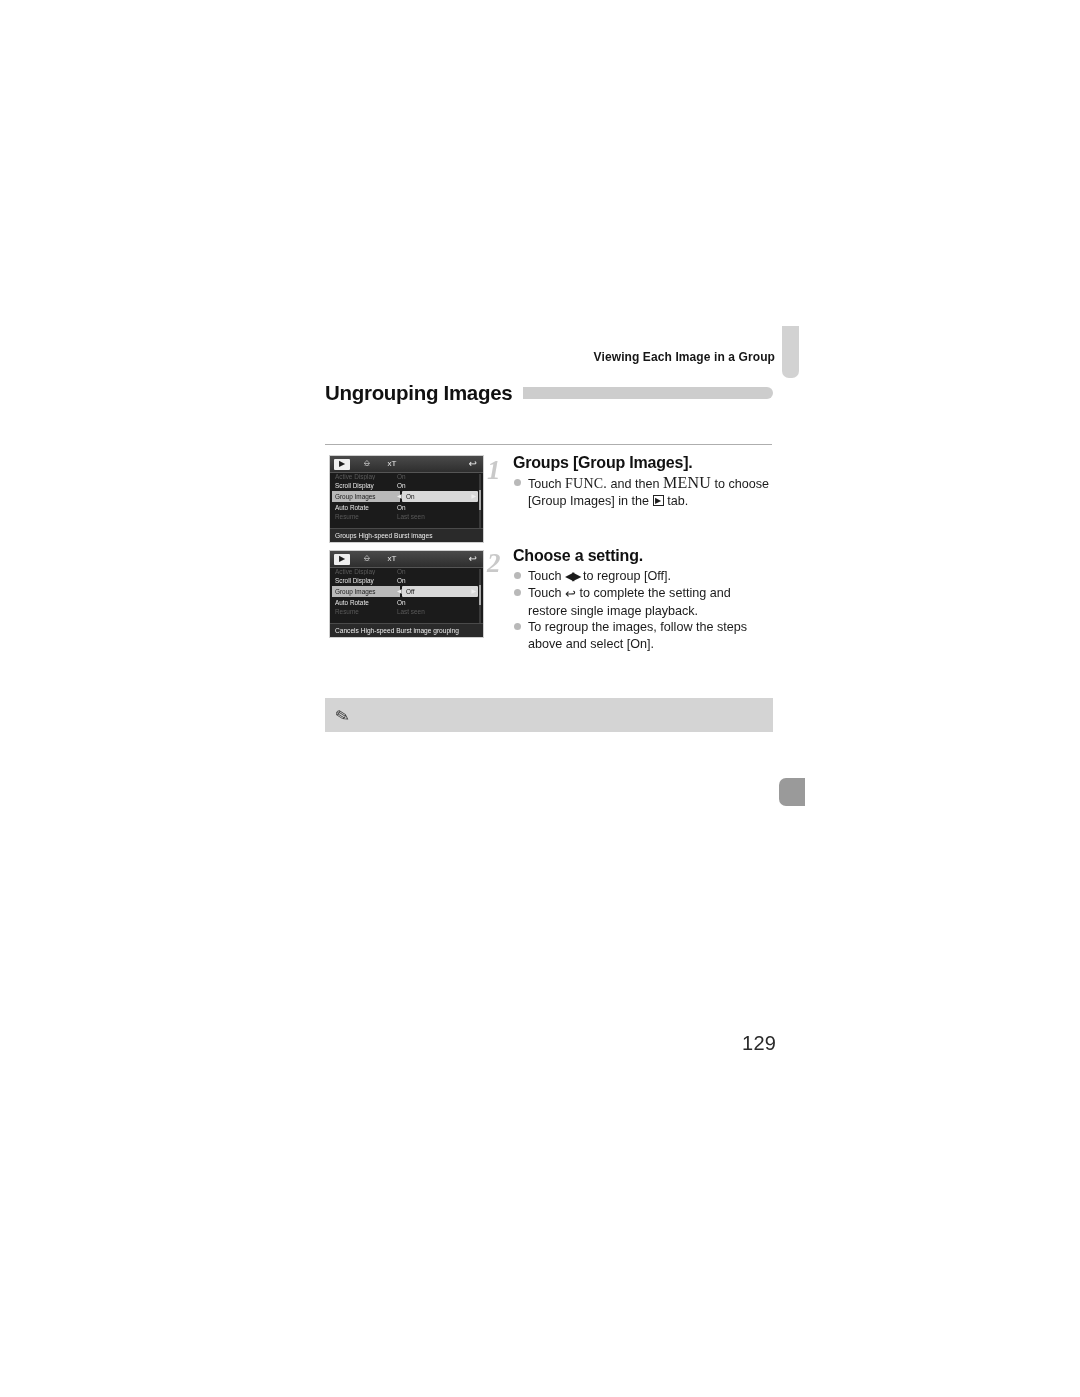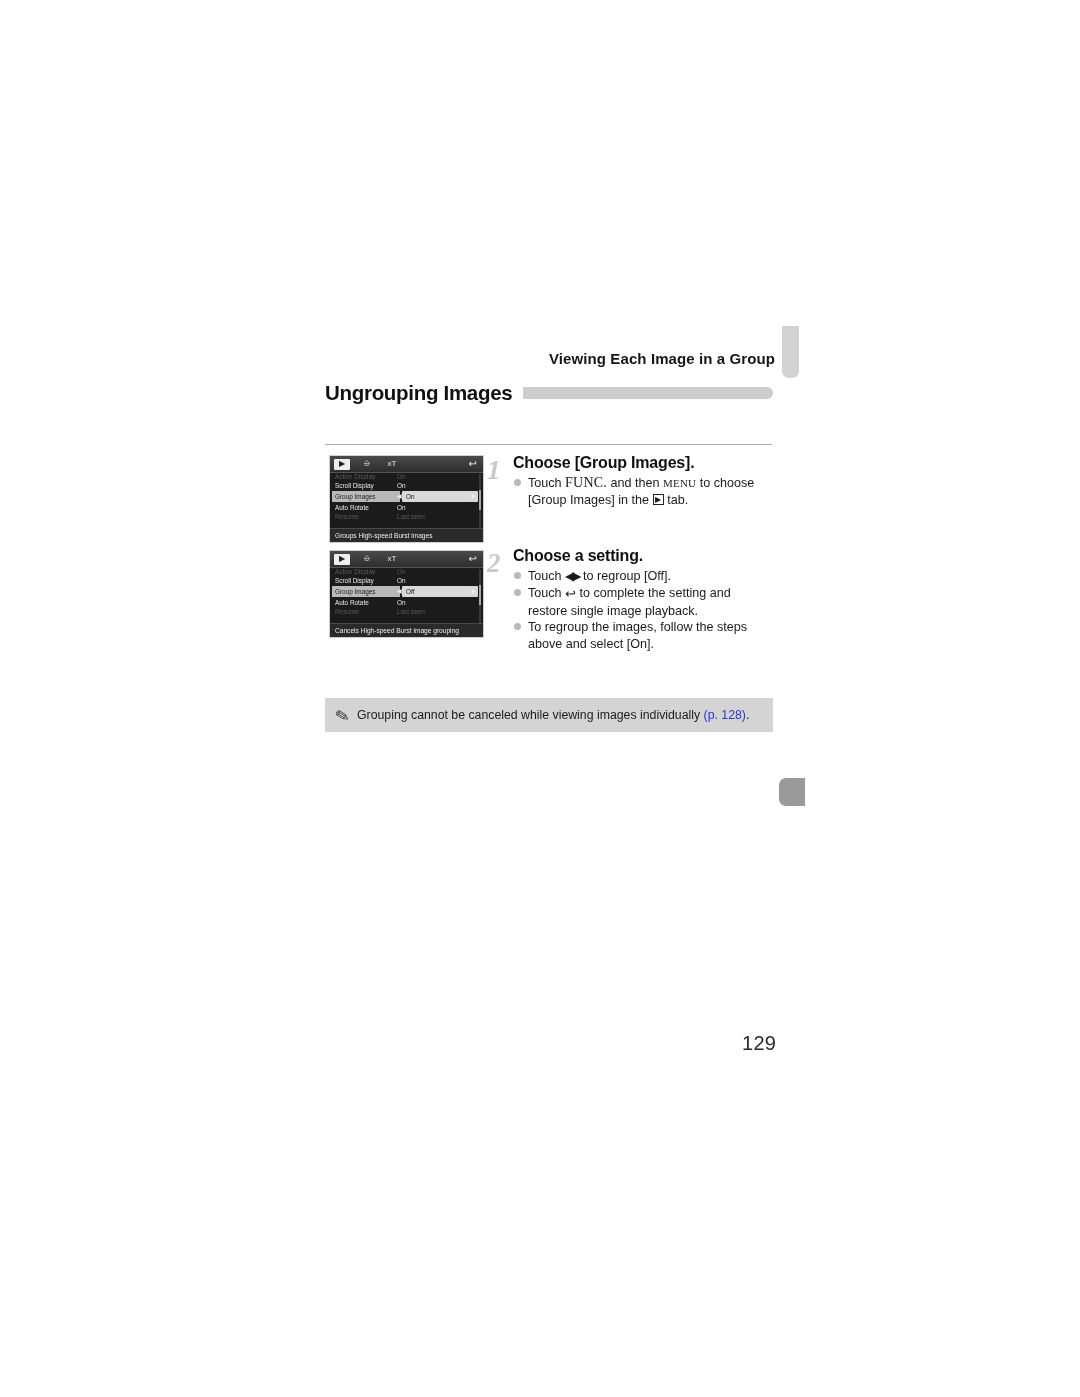--- a/index.html
+++ b/index.html
@@ -39,21 +39,21 @@
   #tab-cur {
     left: 779px; top: 778px;
     width: 26px; height: 28px;
   }
 
   
   .running-head {
     position: absolute;
     right: 305px;
     top: 350px;
-    font-size: 15px;
+    font-size: 12px;
     font-weight: bold;
     letter-spacing: 0.1px;
     color: #161616;
     white-space: nowrap;
   }
 
   
   .section-head {
     position: absolute;
     left: 325px;
@@ -281,21 +281,21 @@
     border-bottom: 4.5px solid transparent;
     top: 4px;
   }
 
   
   .g-func, .g-menu {
     font-family: "Liberation Serif", serif;
     font-size: 14px;
     letter-spacing: 0.2px;
   }
-  .g-menu { font-size: 11px; }
+  .g-menu { font-size: 16px; }
   .g-box {
     display: inline-block;
     border: 1.3px solid #222;
     font-size: 8px;
     line-height: 9px;
     padding: 0 1.5px;
     vertical-align: 1px;
     position: relative;
     top: -1px;
   }
@@ -433,21 +433,21 @@
       </div>
     </div>
     <div class="lcd-scroll">
         <i></i>
       </div>
     <div class="lcd-hint">Cancels High-speed Burst image grouping</div>
   </div>
 
   <div class="step" id="step-1">
     <div class="step-num">1</div>
-    <h2 class="step-title">Choose [Group Images].</h2>
+    <h2 class="step-title">Groups [Group Images].</h2>
     <ul class="bullets">
       <li>
         <span class="mk"></span>
         <span>Touch</span>
         <span class="g-func">FUNC.</span>
         <span>and then</span>
         <span class="g-menu">MENU</span>
         <span>to choose</span><br>
         <span>[Group Images] in the</span>
         <span class="g-box">▶</span>
@@ -476,21 +476,17 @@
       <li>
         <span class="mk"></span>
         <span>To regroup the images, follow the steps</span><br>
         <span>above and select [On].</span>
       </li>
     </ul>
   </div>
 
   <div class="note">
     <div class="note-icon">✎</div>
-    <div class="note-text">
-      <span>Grouping cannot be canceled while viewing images individually</span>
-      <span class="ref">(p. 128)</span><span>.</span>
-    </div>
   </div>
 
   <div class="folio">129</div>
 
 </div>
 
 </body></html>

